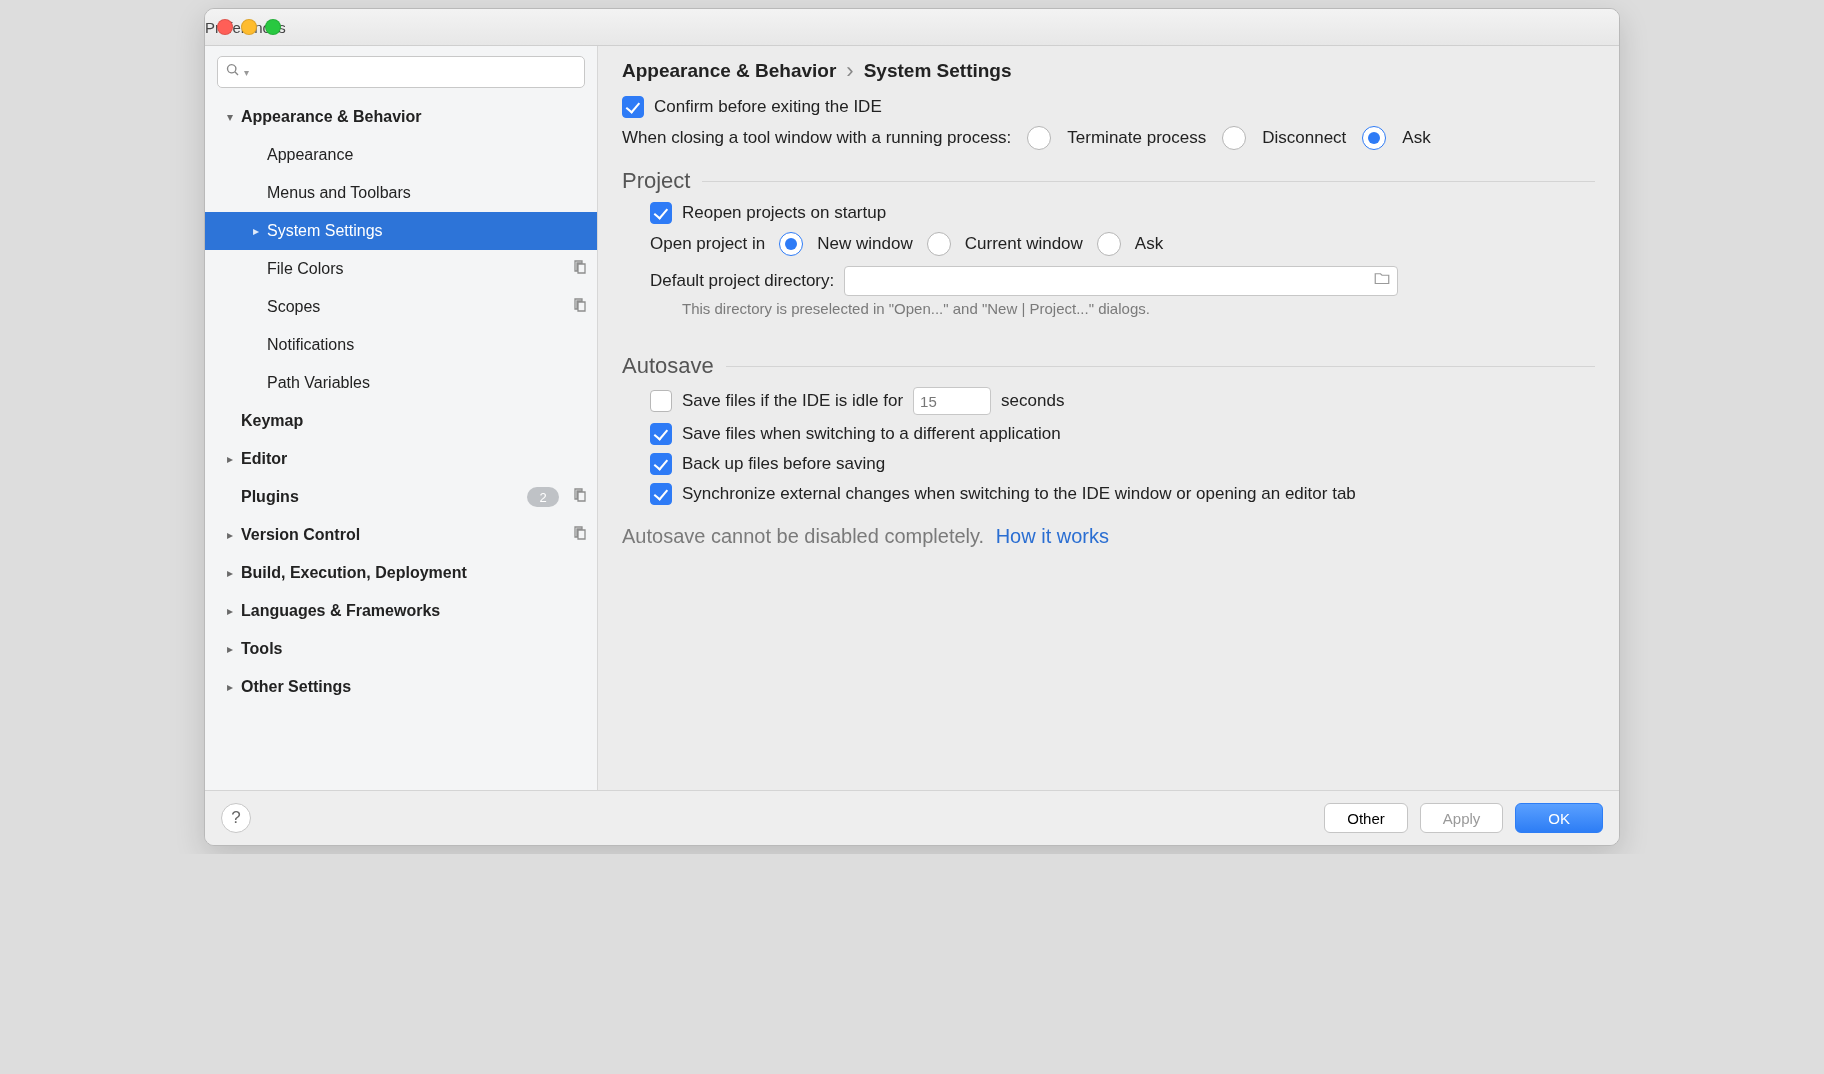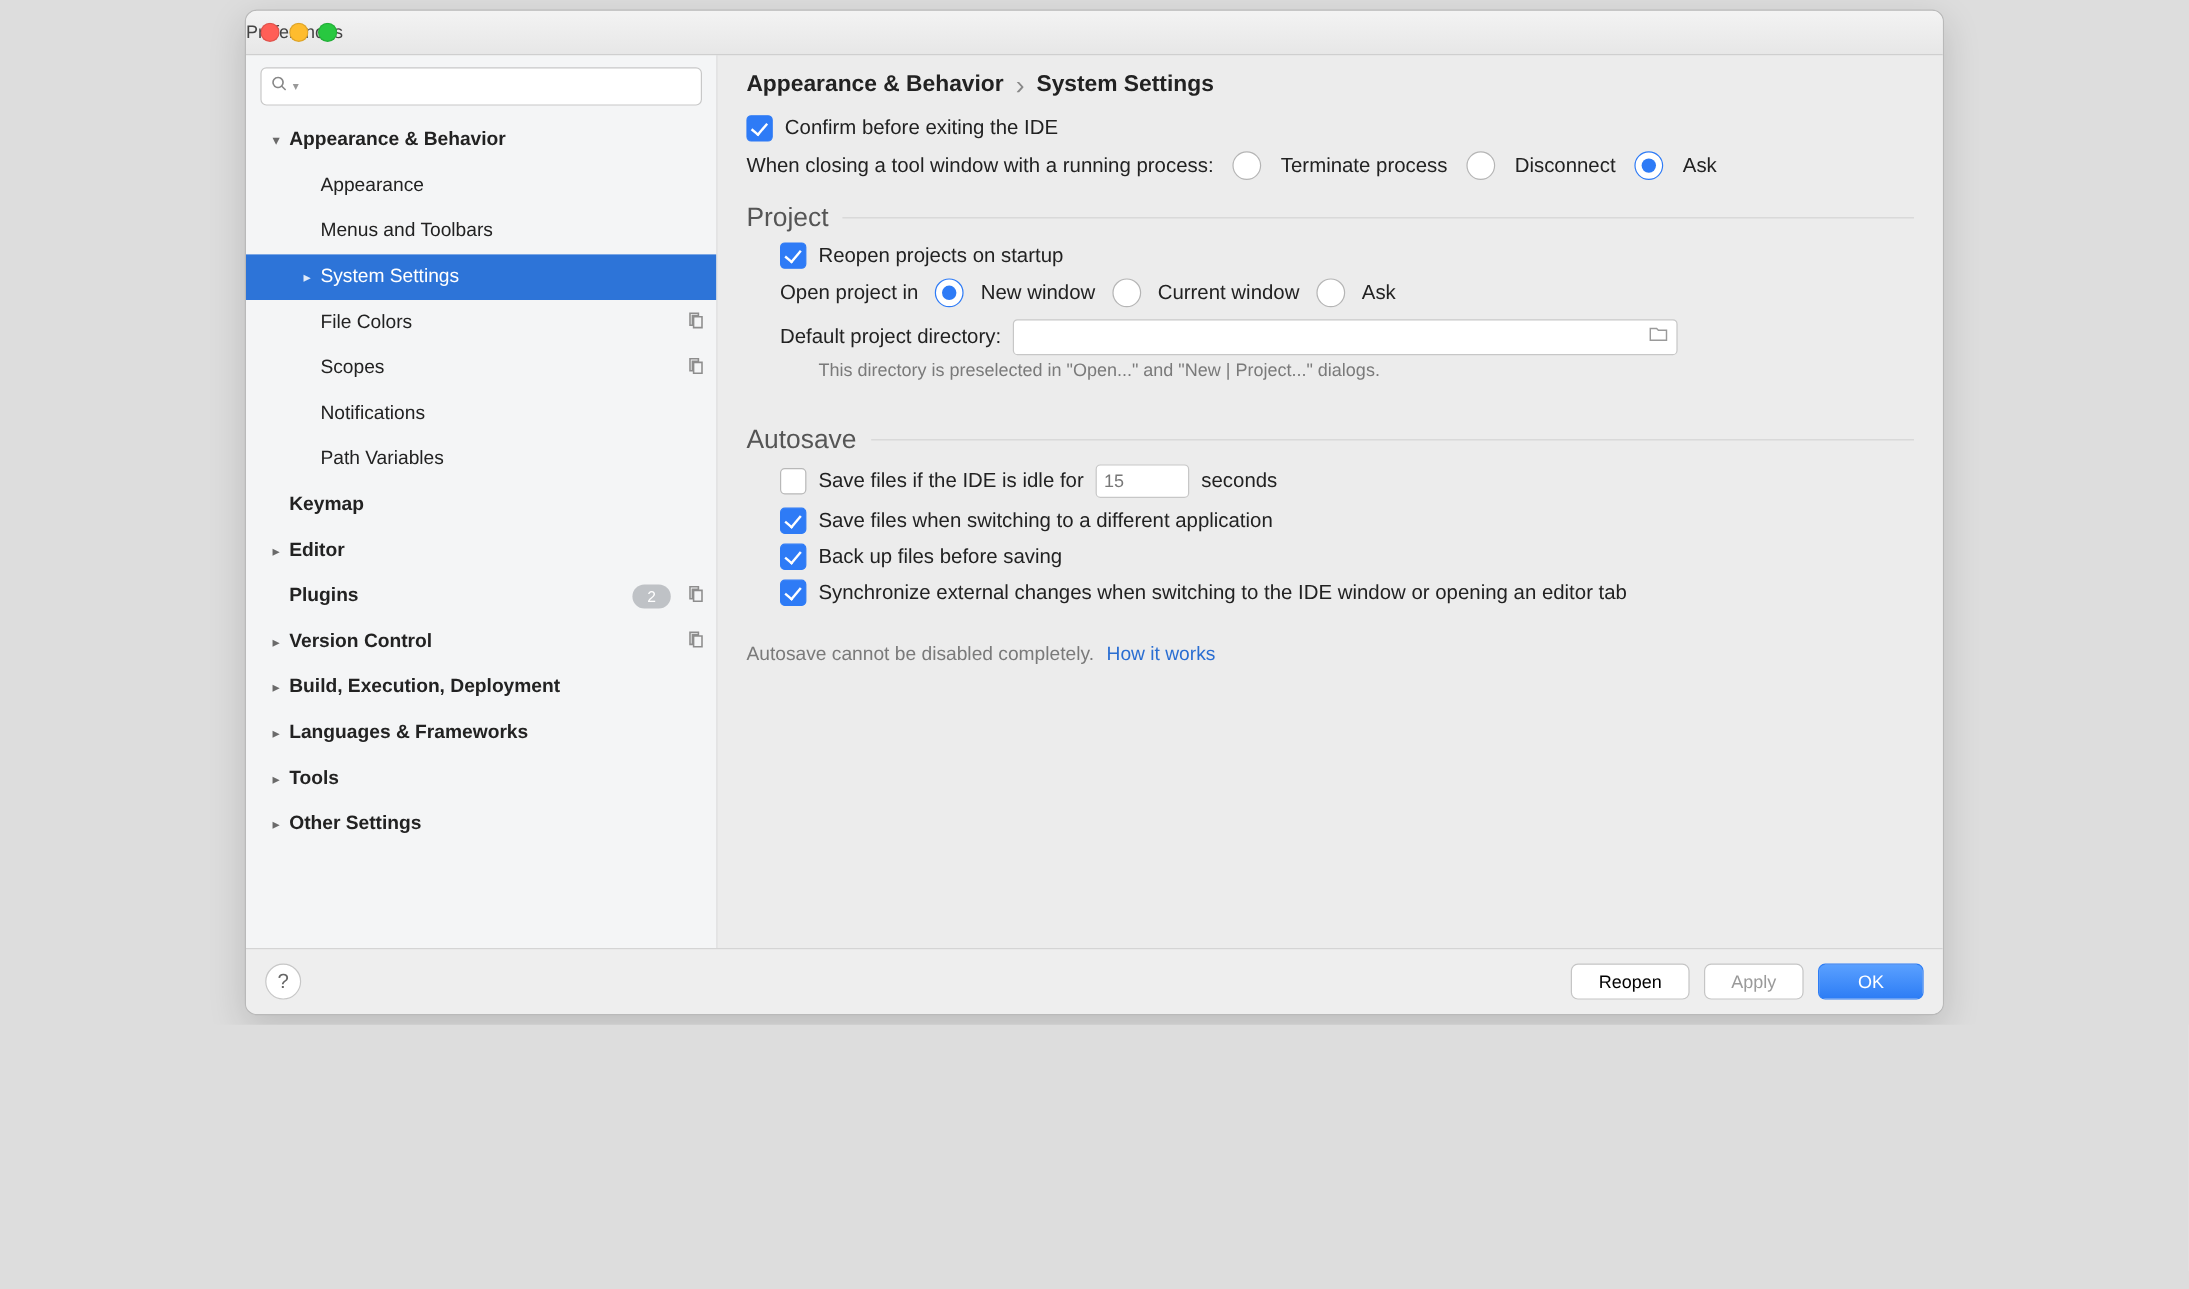--- a/index.html
+++ b/index.html
@@ -62,21 +62,21 @@
   .section { margin-top:18px; }
   .section-header { display:flex; align-items:center; gap:12px; color:#555; font-size:22px; margin-bottom:6px; }
   .section-header .line { flex:1; height:1px; background:#d4d4d4; }
   .text-input { height:26px; border:1px solid #c7c7c7; border-radius:4px; background:#fff; padding:0 6px; font-size:15px; }
   .text-input.sm { width:64px; text-align:left; color:#777; }
   .dir-row { display:flex; align-items:center; gap:10px; margin:10px 0 4px 28px; }
   .dir-input-wrap { flex:0 0 540px; display:flex; align-items:center; border:1px solid #c7c7c7; border-radius:4px; background:#fff; height:28px; padding:0 6px; }
   .dir-input-wrap input { flex:1; border:none; outline:none; font-size:15px; }
   .dir-browse { width:18px; height:18px; fill:#9a9a9a; }
   .hint { margin-left:60px; color:var(--muted); font-size:15px; margin-top:2px; }
-  .note { color:var(--muted); font-size:16px; margin-top:32px; }
+  .note { color:var(--muted); font-size:20px; margin-top:20px; }
   .note a { color:var(--link); text-decoration:none; margin-left:6px; }
   
   .footer { height:54px; border-top:1px solid #d4d4d4; background:#eee; display:flex; align-items:center; padding:0 16px; gap:12px; }
   .footer .spacer { flex:1; }
   .help-btn { width:28px; height:28px; border-radius:50%; border:1px solid #c7c7c7; background:#fff; display:flex; align-items:center; justify-content:center; color:#666; font-size:17px; }
   .btn { height:30px; padding:0 22px; border-radius:6px; border:1px solid #c5c5c5; background:#fff; font-size:15px; cursor:default; }
   .btn.disabled { color:#9a9a9a; }
   .btn.primary { background:linear-gradient(#5aa0ff,#2d7df5); color:#fff; border-color:#2d7df5; font-weight:500; padding:0 32px; }
 </style>
 </head>
@@ -277,17 +277,17 @@
           <span>Autosave cannot be disabled completely.</span>
           <a href="#">How it works</a>
         </div>
       </div>
     </div>
   </div>
 
   <div class="footer">
     <div class="help-btn">?</div>
     <div class="spacer"></div>
-    <button class="btn">Reopen</button>
+    <button class="btn">Other</button>
     <button class="btn disabled">Apply</button>
     <button class="btn primary">OK</button>
   </div>
 </div>
 
 </body></html>

